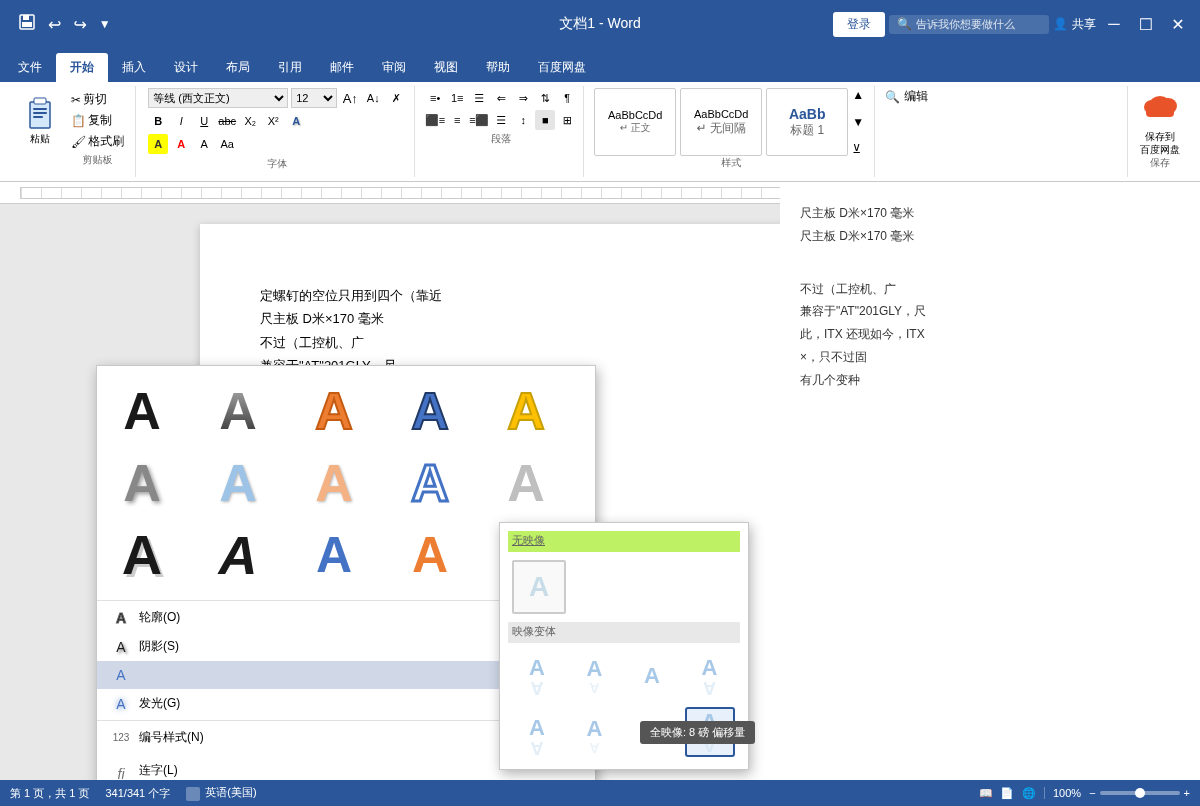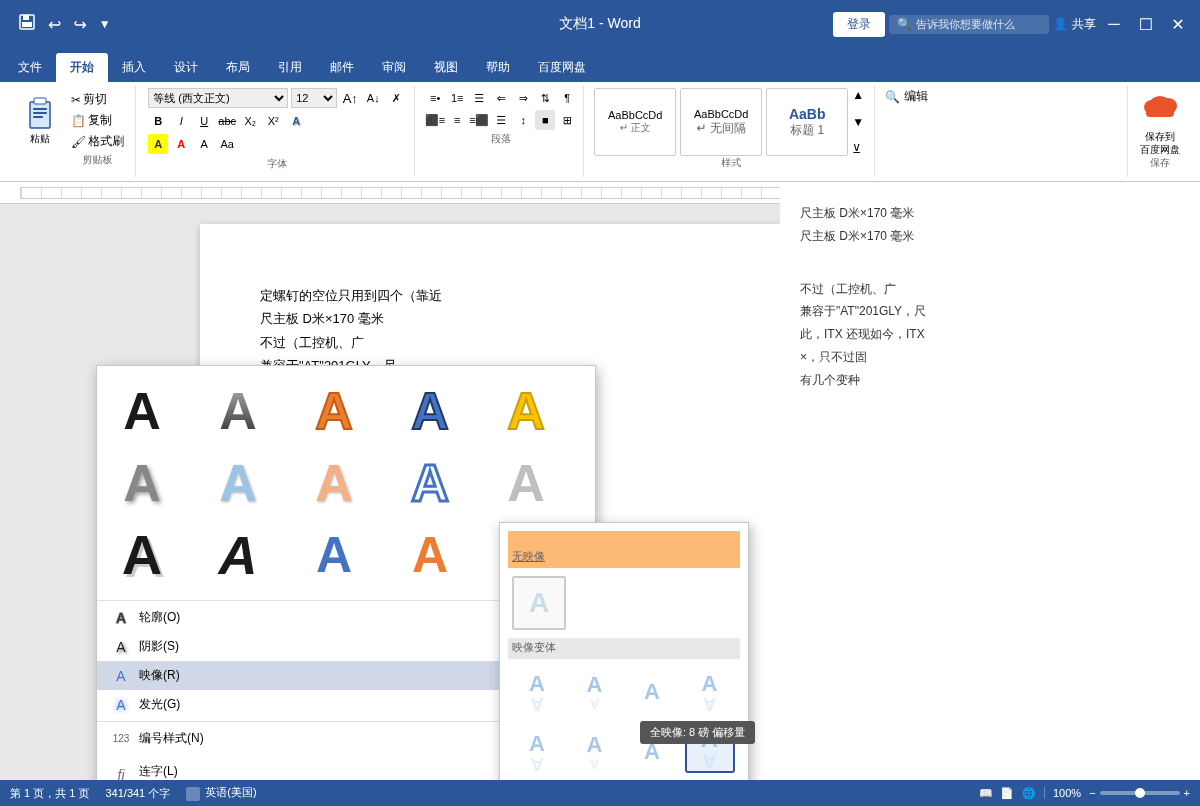--- a/index.html
+++ b/index.html
@@ -514,21 +514,20 @@
           <span class="menu-item-label">轮廓(O)</span>
           <span class="menu-item-arrow">▶</span>
         </div>
         <div class="menu-item">
           <span class="menu-item-icon" style="color:#1a1a1a;text-shadow:2px 2px 3px rgba(0,0,0,0.5);">A</span>
           <span class="menu-item-label">阴影(S)</span>
           <span class="menu-item-arrow">▶</span>
         </div>
         <div class="menu-item active">
           <span class="menu-item-icon" style="color:#4472c4;">A</span>
-          <span class="menu-item-label">映像(R)</span>
           <span class="menu-item-arrow">▶</span>
         </div>
         <div class="menu-item">
           <span class="menu-item-icon" style="color:#4472c4;text-shadow:0 0 6px #4472c4;">A</span>
           <span class="menu-item-label">发光(G)</span>
           <span class="menu-item-arrow">▶</span>
         </div>
         <div class="menu-divider"></div>
         <div class="menu-item">
           <span class="menu-item-icon" style="font-size:10px;color:#666;">123</span>
@@ -538,21 +537,21 @@
           <span class="menu-item-icon" style="font-style:italic;color:#737373;margin-top:8px;">fi</span>
           <span class="menu-item-label">连字(L)</span>
         </div>
 
       </div>
 
     </div>
 
     <div class="sub-panel">
 
-      <div style="font-size:11px;color:#666;padding:18px 4px 4px;background:#fdba74;margin-bottom:4px;text-decoration:underline;">无映像</div>
+      <div style="font-size:11px;color:#666;padding:2px 4px 4px;background:#bef264;margin-bottom:4px;text-decoration:underline;">无映像</div>
 
       <div style="padding:4px;display:flex;justify-content:flex-start;">
         <div style="width:54px;height:54px;border:2px solid #ccc;cursor:pointer;display:flex;align-items:center;justify-content:center;background:#f9f9f9;border-radius:2px;">
           <span style="font-size:28px;font-weight:bold;color:#c8dde8;font-family:Arial;">A</span>
         </div>
       </div>
 
       <div style="font-size:11px;color:#666;padding:2px 4px 4px;background:#e8e8e8;margin-top:4px;margin-bottom:4px;">映像变体</div>
       <div class="reflection-grid">
 

